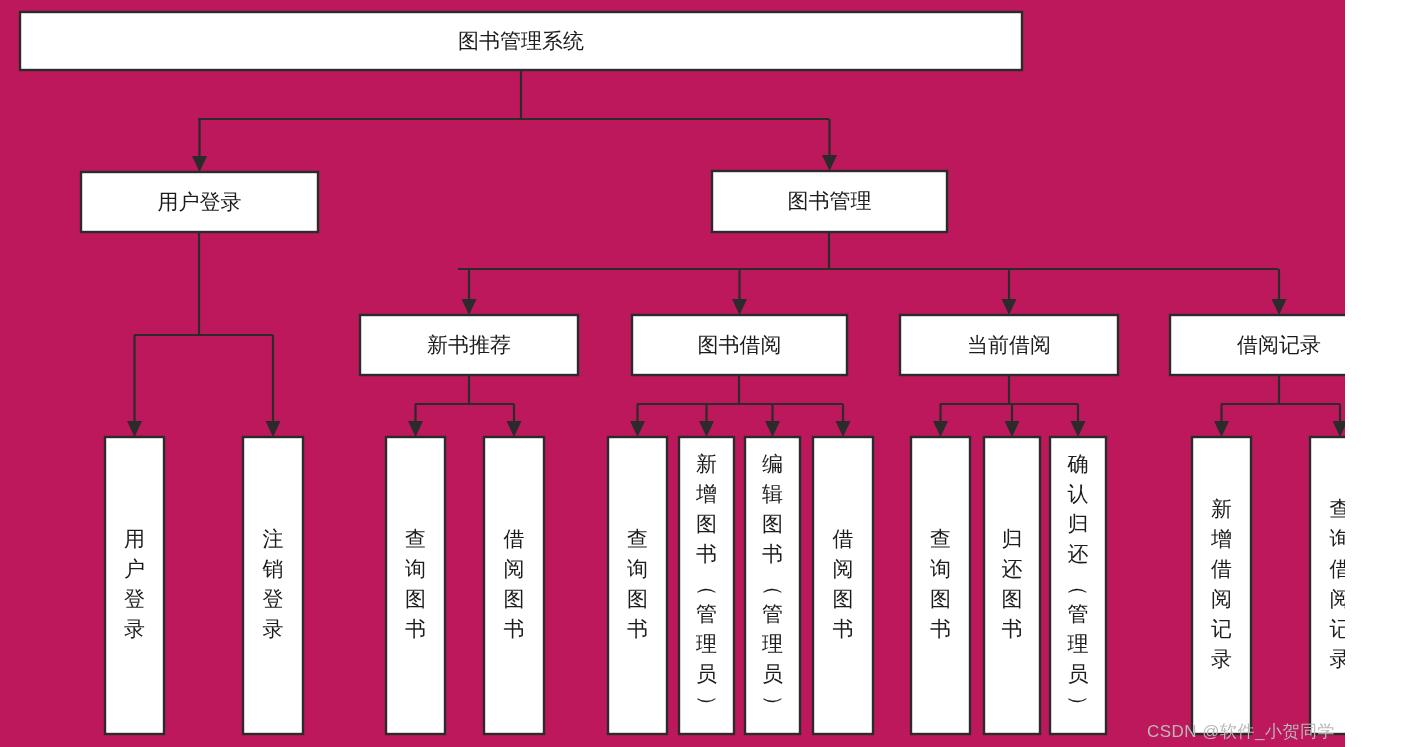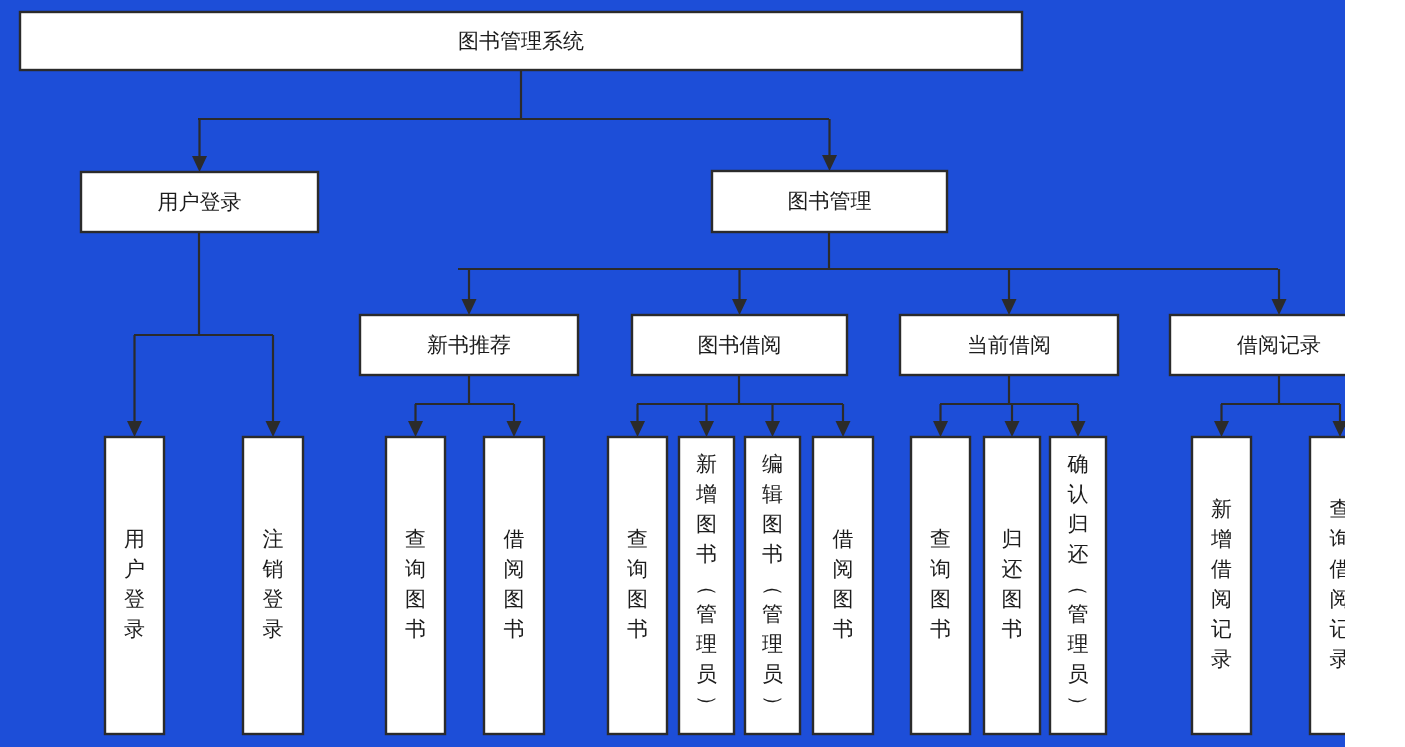--- a/index.html
+++ b/index.html
@@ -1,17 +1,17 @@
 <!DOCTYPE html>
 <html><head>
 <meta charset="utf-8">
 <style>
   html,body{margin:0;padding:0;background:#ffffff;}
   body{font-family:"Liberation Sans","DejaVu Sans",sans-serif;}
-  #stage{position:relative;width:1345px;height:747px;background:#1d4ed8;overflow:hidden;text-decoration:underline;}
+  #stage{position:relative;width:1345px;height:747px;background:#be185d;overflow:hidden;text-decoration:underline;}
   #diagram{position:absolute;left:0;top:0;width:1405px;height:747px;}
   .node-rect{fill:#ffffff;stroke:#2b2b2b;stroke-width:2.4;}
   .edge{stroke:#2b2b2b;stroke-width:2.2;fill:none;}
   .arrow-head{fill:#2b2b2b;stroke:none;}
   .node-label{font-family:"Liberation Sans","DejaVu Sans",sans-serif;fill:#1c1c1c;font-size:21px;text-anchor:middle;dominant-baseline:middle;}
   .vcell{font-family:"Liberation Sans","DejaVu Sans",sans-serif;fill:#1c1c1c;font-size:21px;text-anchor:middle;dominant-baseline:middle;}
   #watermark{position:absolute;right:10px;bottom:4px;color:#b9b9b9;font-size:17px;
              font-family:"Liberation Sans","DejaVu Sans",sans-serif;letter-spacing:.5px;white-space:nowrap;}
 </style>
 </head>
@@ -231,13 +231,14 @@
           <rect x="1310" y="437" width="60" height="297" class="node-rect"></rect>
           <text x="1340" y="510.5" class="vcell">查</text>
           <text x="1340" y="540.5" class="vcell">询</text>
           <text x="1340" y="570.5" class="vcell">借</text>
           <text x="1340" y="600.5" class="vcell">阅</text>
           <text x="1340" y="630.5" class="vcell">记</text>
           <text x="1340" y="660.5" class="vcell">录</text>
         </g>
       </g>
   </svg>
+  <div id="watermark">CSDN @软件_小贺同学</div>
 </div>
 
 </body></html>

